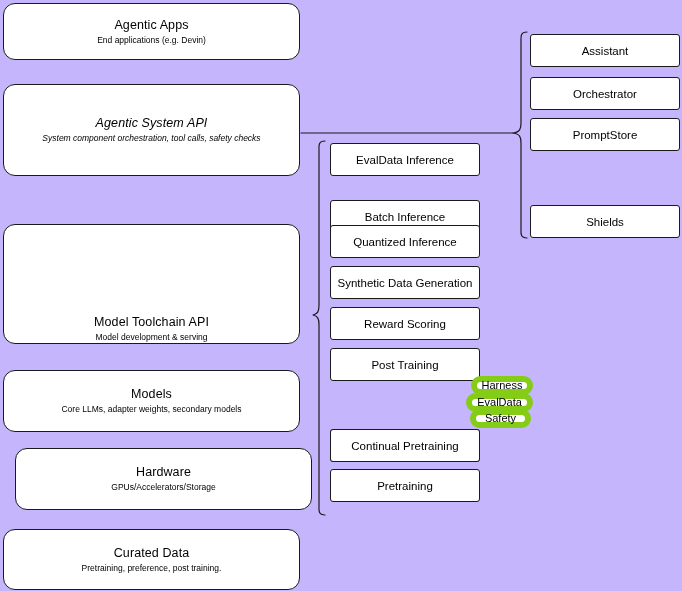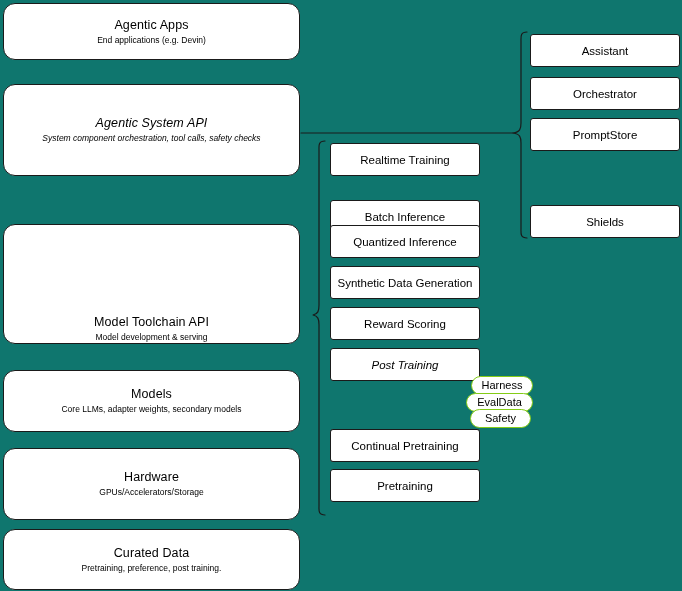--- a/index.html
+++ b/index.html
@@ -9,21 +9,21 @@
   }
   body {
     font-family: "Liberation Sans", sans-serif;
     color: #000000;
   }
   #canvas {
     position: relative;
     width: 682px;
     height: 591px;
     overflow: hidden;
-    background: #0f766e;
+    background: #c4b5fd;
   }
   .node {
     position: absolute;
     box-sizing: border-box;
     border: 1px solid #1a1a1a;
     background: #ffffff;
     display: flex;
     flex-direction: column;
     align-items: center;
     justify-content: center;
@@ -55,21 +55,21 @@
     line-height: 14px;
     white-space: nowrap;
   }
   .cap.mid { left: 330px; width: 150px; }
   .cap.right { left: 530px; width: 150px; }
 
   
   .badge {
     position: absolute;
     box-sizing: border-box;
-    border: 1px solid #84cc16;
+    border: 6px solid #84cc16;
     background: #ffffff;
     border-radius: 12px;
     height: 19px;
     display: flex;
     align-items: center;
     justify-content: center;
     font-size: 11px;
     line-height: 13px;
     white-space: nowrap;
   }
@@ -109,21 +109,21 @@
   <div class="node layer" style="top:224px; height:120px;justify-content:flex-end;">
     <div class="title">Model Toolchain API</div>
     <div class="subtitle">Model development &amp; serving</div>
   </div>
 
   <div class="node layer" style="top:370px; height:62px;">
     <div class="title">Models</div>
     <div class="subtitle">Core LLMs, adapter weights, secondary models</div>
   </div>
 
-  <div class="node layer" style="top:448px; height:72px;">
+  <div class="node layer" style="top:448px; height:62px;margin-left:12px;">
     <div class="title">Hardware</div>
     <div class="subtitle">GPUs/Accelerators/Storage</div>
   </div>
 
   <div class="node layer" style="top:529px; height:61px;">
     <div class="title">Curated Data</div>
     <div class="subtitle">Pretraining, preference, post training.</div>
   </div>
 
   <svg id="lines" viewBox="0 0 682 591" width="682" height="591">
@@ -141,35 +141,35 @@
     <path d="M 527 32
              C 520 32, 521 37, 521 41
              L 521 123
              C 521 129, 520 132, 513 133
              C 520 134, 521 137, 521 143
              L 521 229
              C 521 233, 520 238, 527 238"></path>
   </svg>
 
   <div class="node cap mid" style="top:143px;">
-    <span>Realtime Training</span>
+    <span>EvalData Inference</span>
   </div>
   <div class="node cap mid" style="top:200px;">
     <span>Batch Inference</span>
   </div>
   <div class="node cap mid" style="top:225px;">
     <span>Quantized Inference</span>
   </div>
   <div class="node cap mid" style="top:266px;">
     <span>Synthetic Data Generation</span>
   </div>
   <div class="node cap mid" style="top:307px;">
     <span>Reward Scoring</span>
   </div>
-  <div class="node cap mid" style="top:348px;font-style:italic;">
+  <div class="node cap mid" style="top:348px;">
     <span>Post Training</span>
   </div>
   <div class="node cap mid" style="top:388px;margin-top:41px;">
     <span>Evals</span>
   </div>
   <div class="node cap mid" style="top:429px;">
     <span>Continual Pretraining</span>
   </div>
   <div class="node cap mid" style="top:469px;">
     <span>Pretraining</span>

